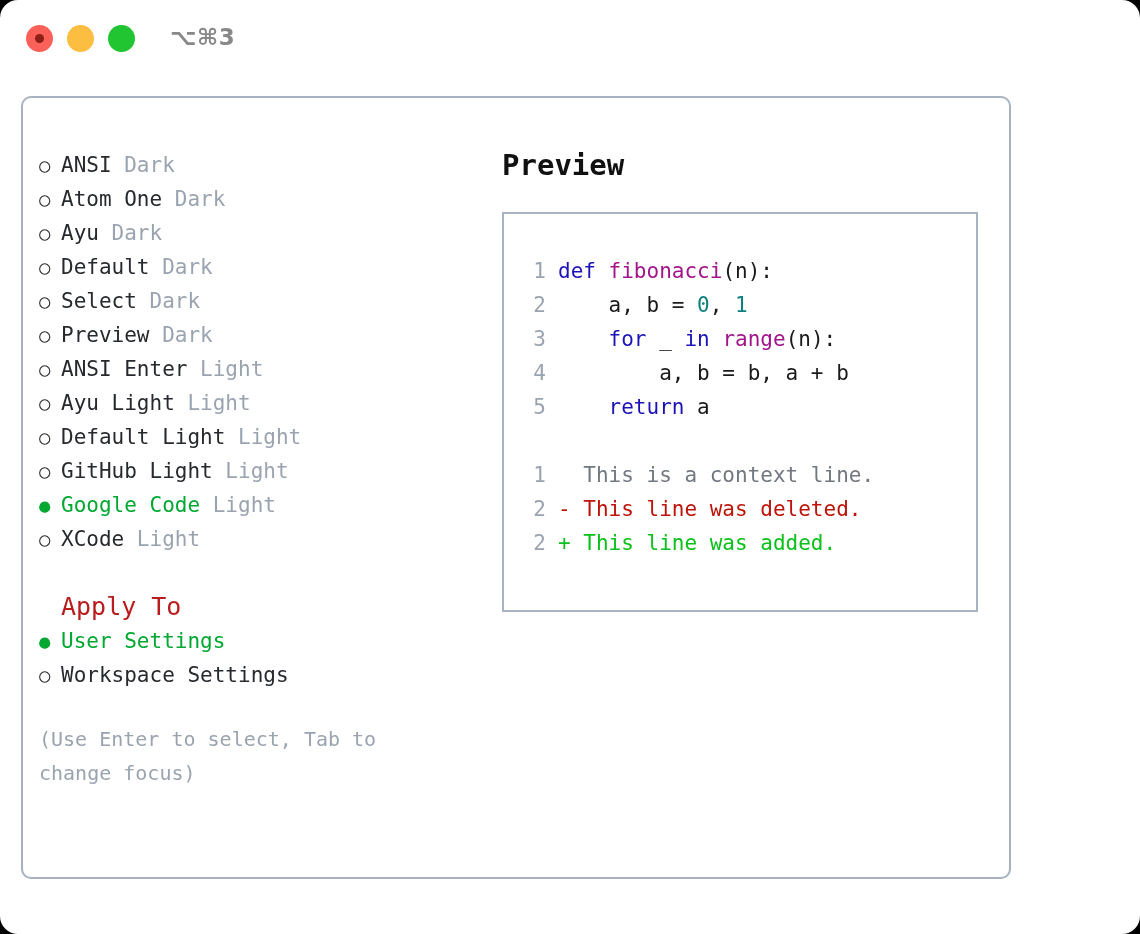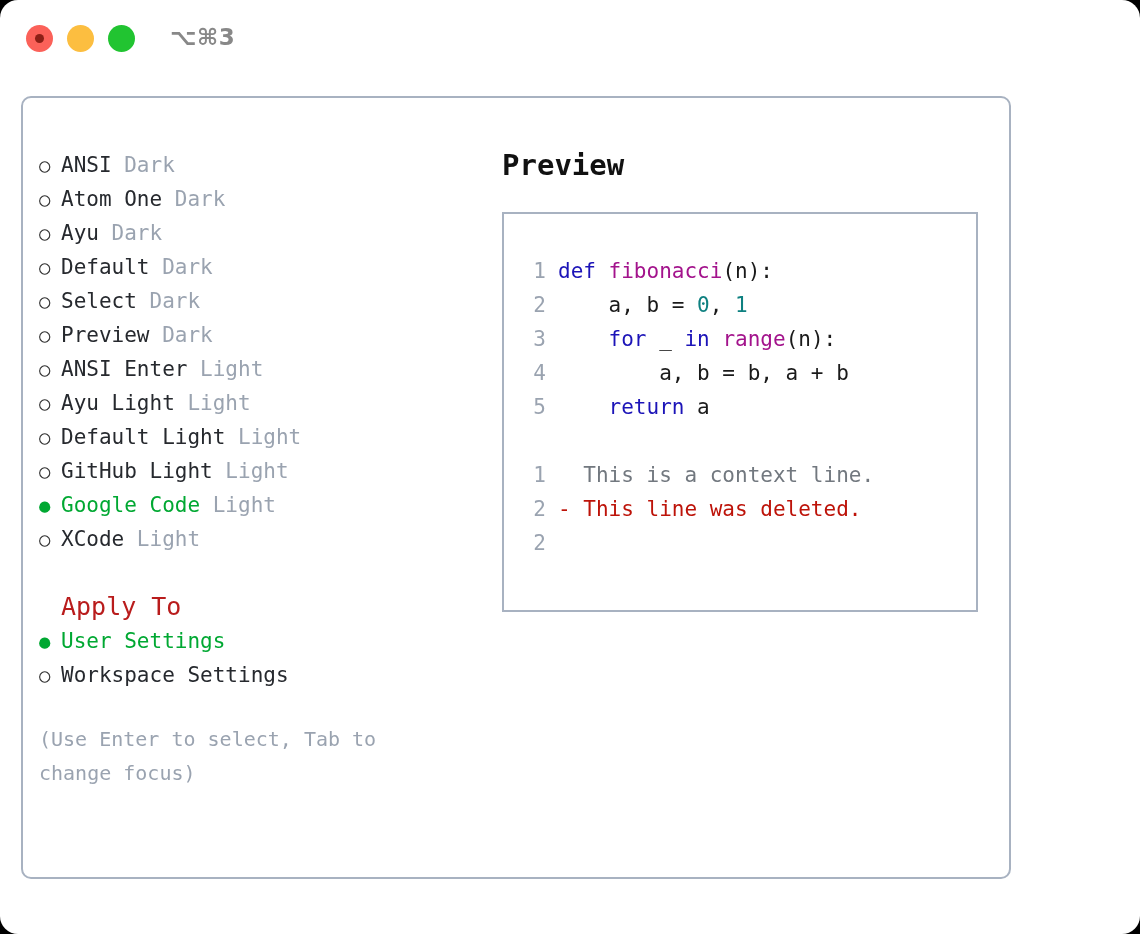--- a/index.html
+++ b/index.html
@@ -246,21 +246,21 @@
                 <div class="code-line"><span class="lnum">1</span><span class="ctext"><span class="tok-kw">def </span><span class="tok-fn">fibonacci</span><span class="tok-pl">(n):</span></span></div>
                 <div class="code-line"><span class="lnum">2</span><span class="ctext"><span class="tok-pl">    a, b = </span><span class="tok-num">0</span><span class="tok-pl">, </span><span class="tok-num">1</span></span></div>
                 <div class="code-line"><span class="lnum">3</span><span class="ctext"><span class="tok-pl">    </span><span class="tok-kw">for</span><span class="tok-pl"> _ </span><span class="tok-kw">in</span><span class="tok-pl"> </span><span class="tok-fn">range</span><span class="tok-pl">(n):</span></span></div>
                 <div class="code-line"><span class="lnum">4</span><span class="ctext"><span class="tok-pl">        a, b = b, a + b</span></span></div>
                 <div class="code-line"><span class="lnum">5</span><span class="ctext"><span class="tok-pl">    </span><span class="tok-kw">return</span><span class="tok-pl"> a</span></span></div>
               </div>
             <div class="diff-gap"></div>
             <div id="diff-rows">
                 <div class="code-line"><span class="lnum">1</span><span class="ctext diff-ctx">  This is a context line.</span></div>
                 <div class="code-line"><span class="lnum">2</span><span class="ctext diff-del">- This line was deleted.</span></div>
-                <div class="code-line"><span class="lnum">2</span></div>
+                <div class="code-line"><span class="lnum">2</span><span class="ctext diff-add">+ This line was added.</span></div>
               </div>
           </div>
         </div>
       </div>
 
     </div>
   </div>
 </div>
 
 </body></html>

